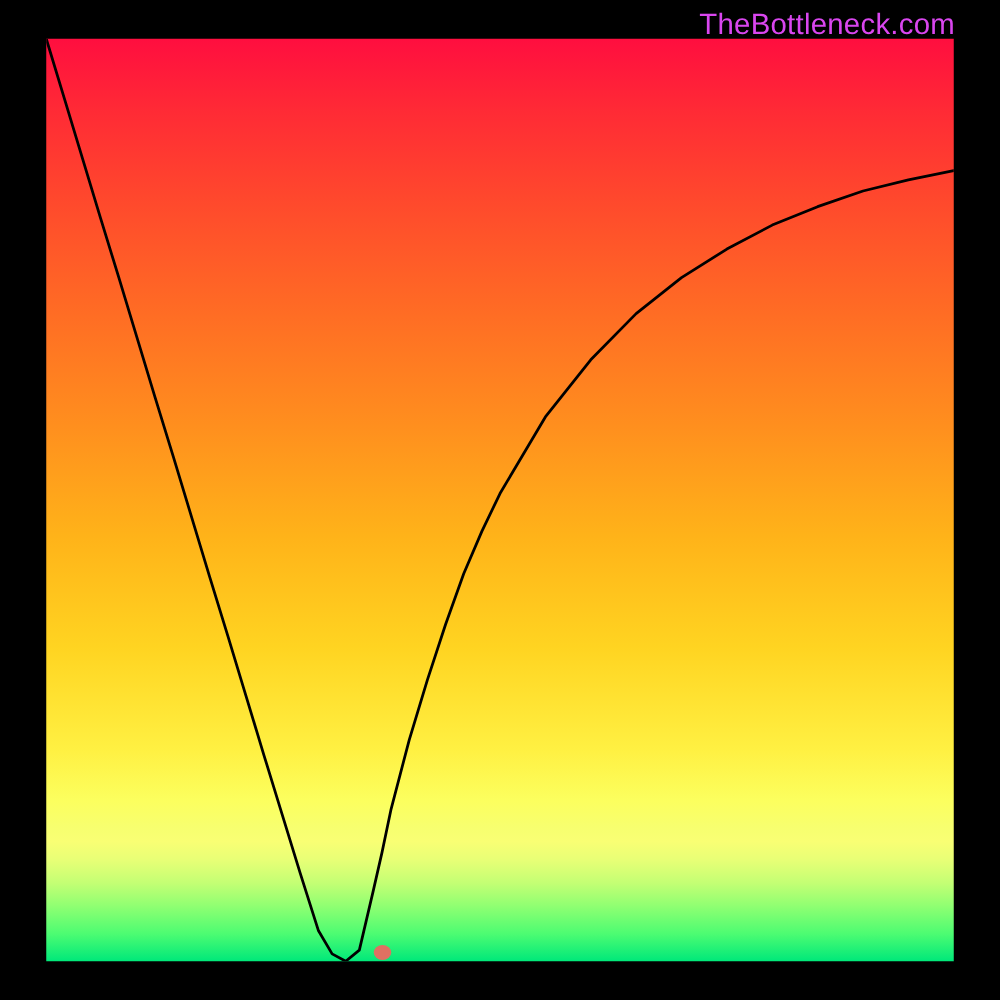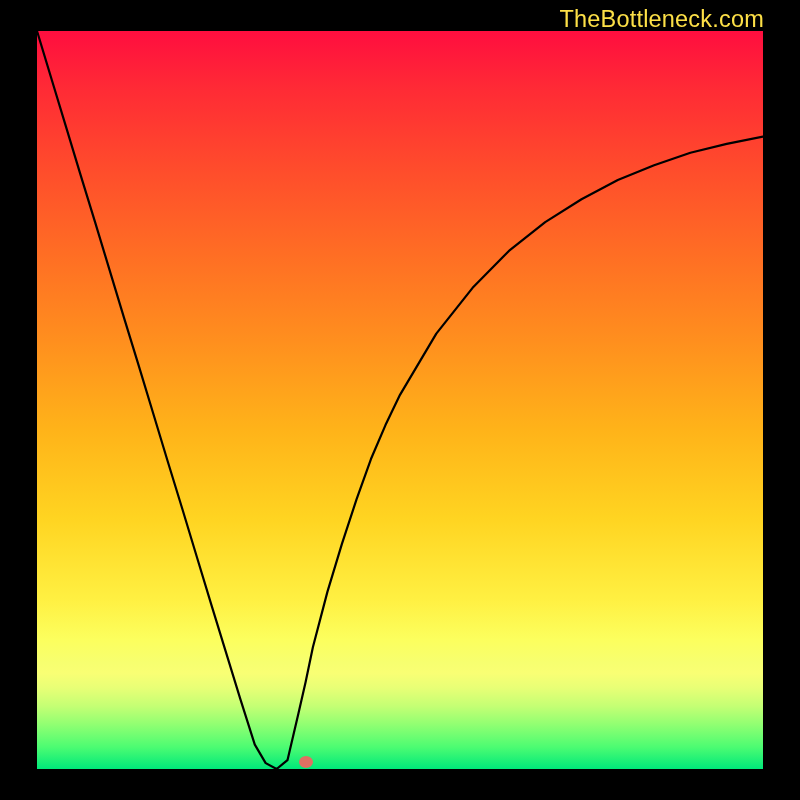--- a/index.html
+++ b/index.html
@@ -43,21 +43,21 @@
       #c4ff74 91.5%,
       #90ff72 94%,
       #4dfc72 97%,
       #00e87a 100%
     );
   }
   .watermark {
     position: absolute;
     top: 6px;
     right: 36px;
-    color: #fde047;
+    color: #d946ef;
     font-size: 23.5px;
     letter-spacing: 0.2px;
     font-weight: 400;
   }
   svg.curve {
     position: absolute;
     top: 0;
     left: 0;
     width: 726px;
     height: 738px;

